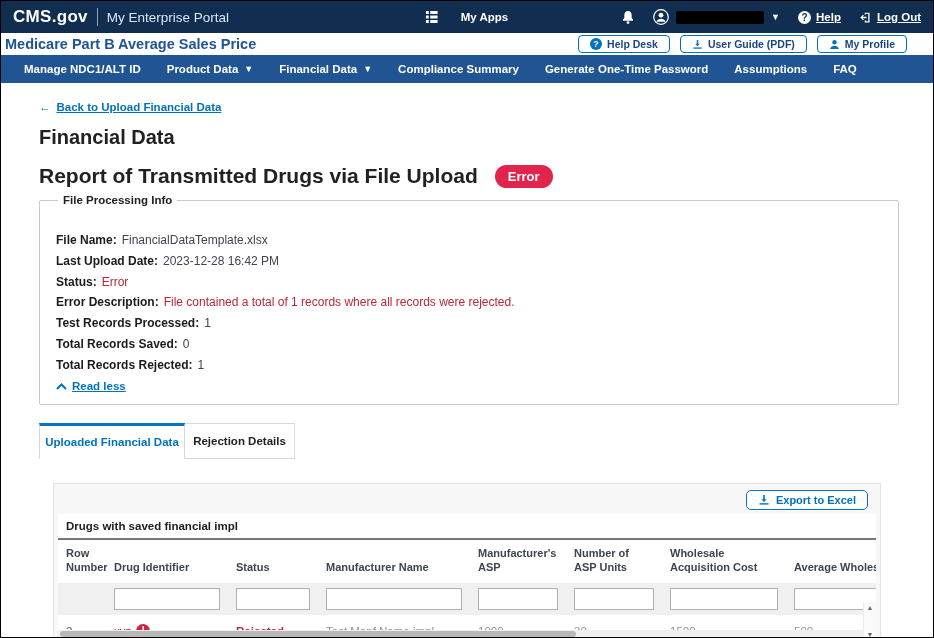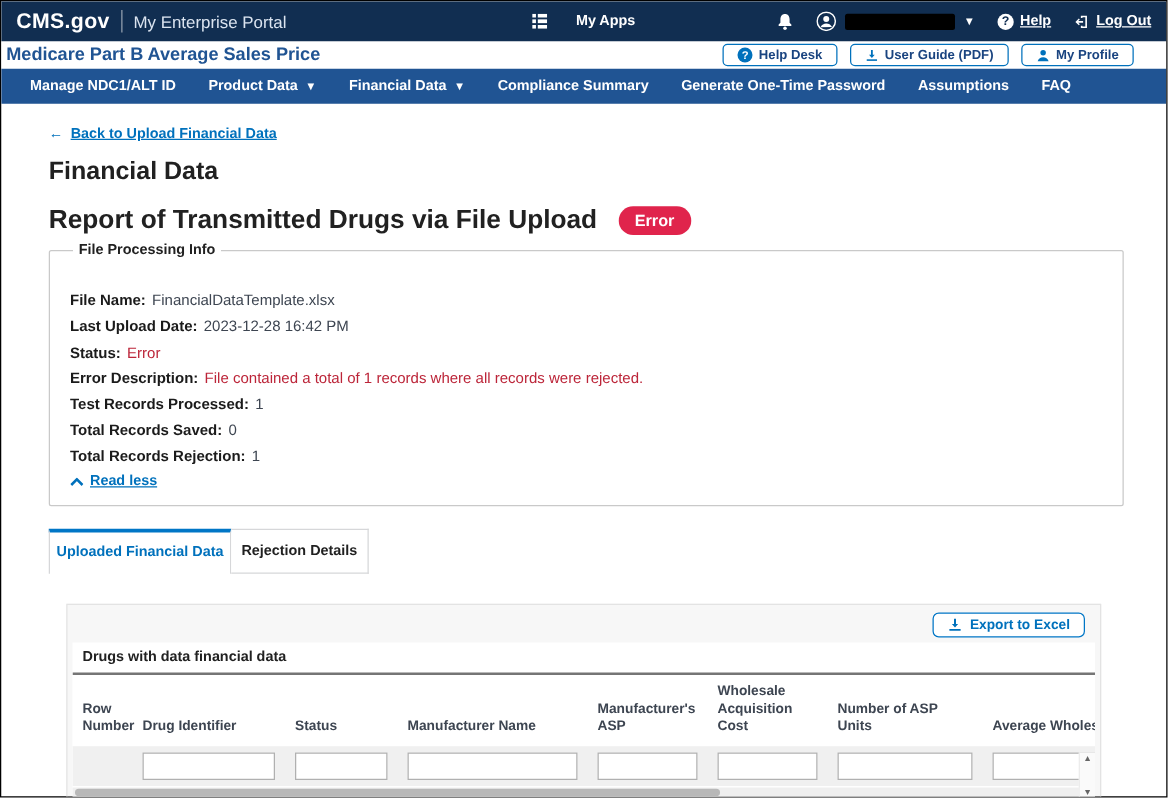--- a/index.html
+++ b/index.html
@@ -255,21 +255,21 @@
       <div class="field-row">
         <span class="flabel">Error Description:</span><span class="red">File contained a total of 1 records where all records were rejected.</span>
       </div>
       <div class="field-row">
         <span class="flabel">Test Records Processed:</span><span>1</span>
       </div>
       <div class="field-row">
         <span class="flabel">Total Records Saved:</span><span>0</span>
       </div>
       <div class="field-row">
-        <span class="flabel">Total Records Rejection:</span><span>1</span>
+        <span class="flabel">Total Records Rejected:</span><span>1</span>
       </div>
 
       <div class="read-less">
         <span>
           <svg width="11" height="7" viewBox="0 0 11 7" fill="none" stroke="#0071bc" stroke-width="2">
             <path d="M1 6l4.5-4.5L10 6"></path>
           </svg>
         </span>
         <span class="lbl">Read less</span>
       </div>
@@ -293,30 +293,30 @@
             <svg width="12" height="12" viewBox="0 0 12 12" fill="#0071bc">
               <path d="M5.2 1h1.6v4.2h1.7L6 8 3.5 5.2h1.7z"></path>
                 <rect x="1.5" y="9.2" width="9" height="1.4"></rect>
             </svg>
           </span>
           <span>Export to Excel</span>
         </button>
       </div>
 
       <div class="tablebox">
-        <div class="table-title">Drugs with data financial data</div>
+        <div class="table-title">Drugs with saved financial impl</div>
 
         <div class="grid-row thead">
           <div class="th">Row Number</div>
           <div class="th">Drug Identifier</div>
           <div class="th">Status</div>
           <div class="th">Manufacturer Name</div>
           <div class="th">Manufacturer's ASP</div>
+          <div class="th">Number of ASP Units</div>
           <div class="th">Wholesale Acquisition Cost</div>
-          <div class="th">Number of ASP Units</div>
           <div class="th nowrap">Average Wholesale Price</div>
         </div>
 
         <div class="grid-row filter-row">
           <div class="filter-cell"></div>
           <div class="filter-cell"><input type="text" style=""></div>
           <div class="filter-cell"><input type="text" style=""></div>
           <div class="filter-cell"><input type="text" style=""></div>
           <div class="filter-cell"><input type="text" style=""></div>
           <div class="filter-cell"><input type="text" style=""></div>

